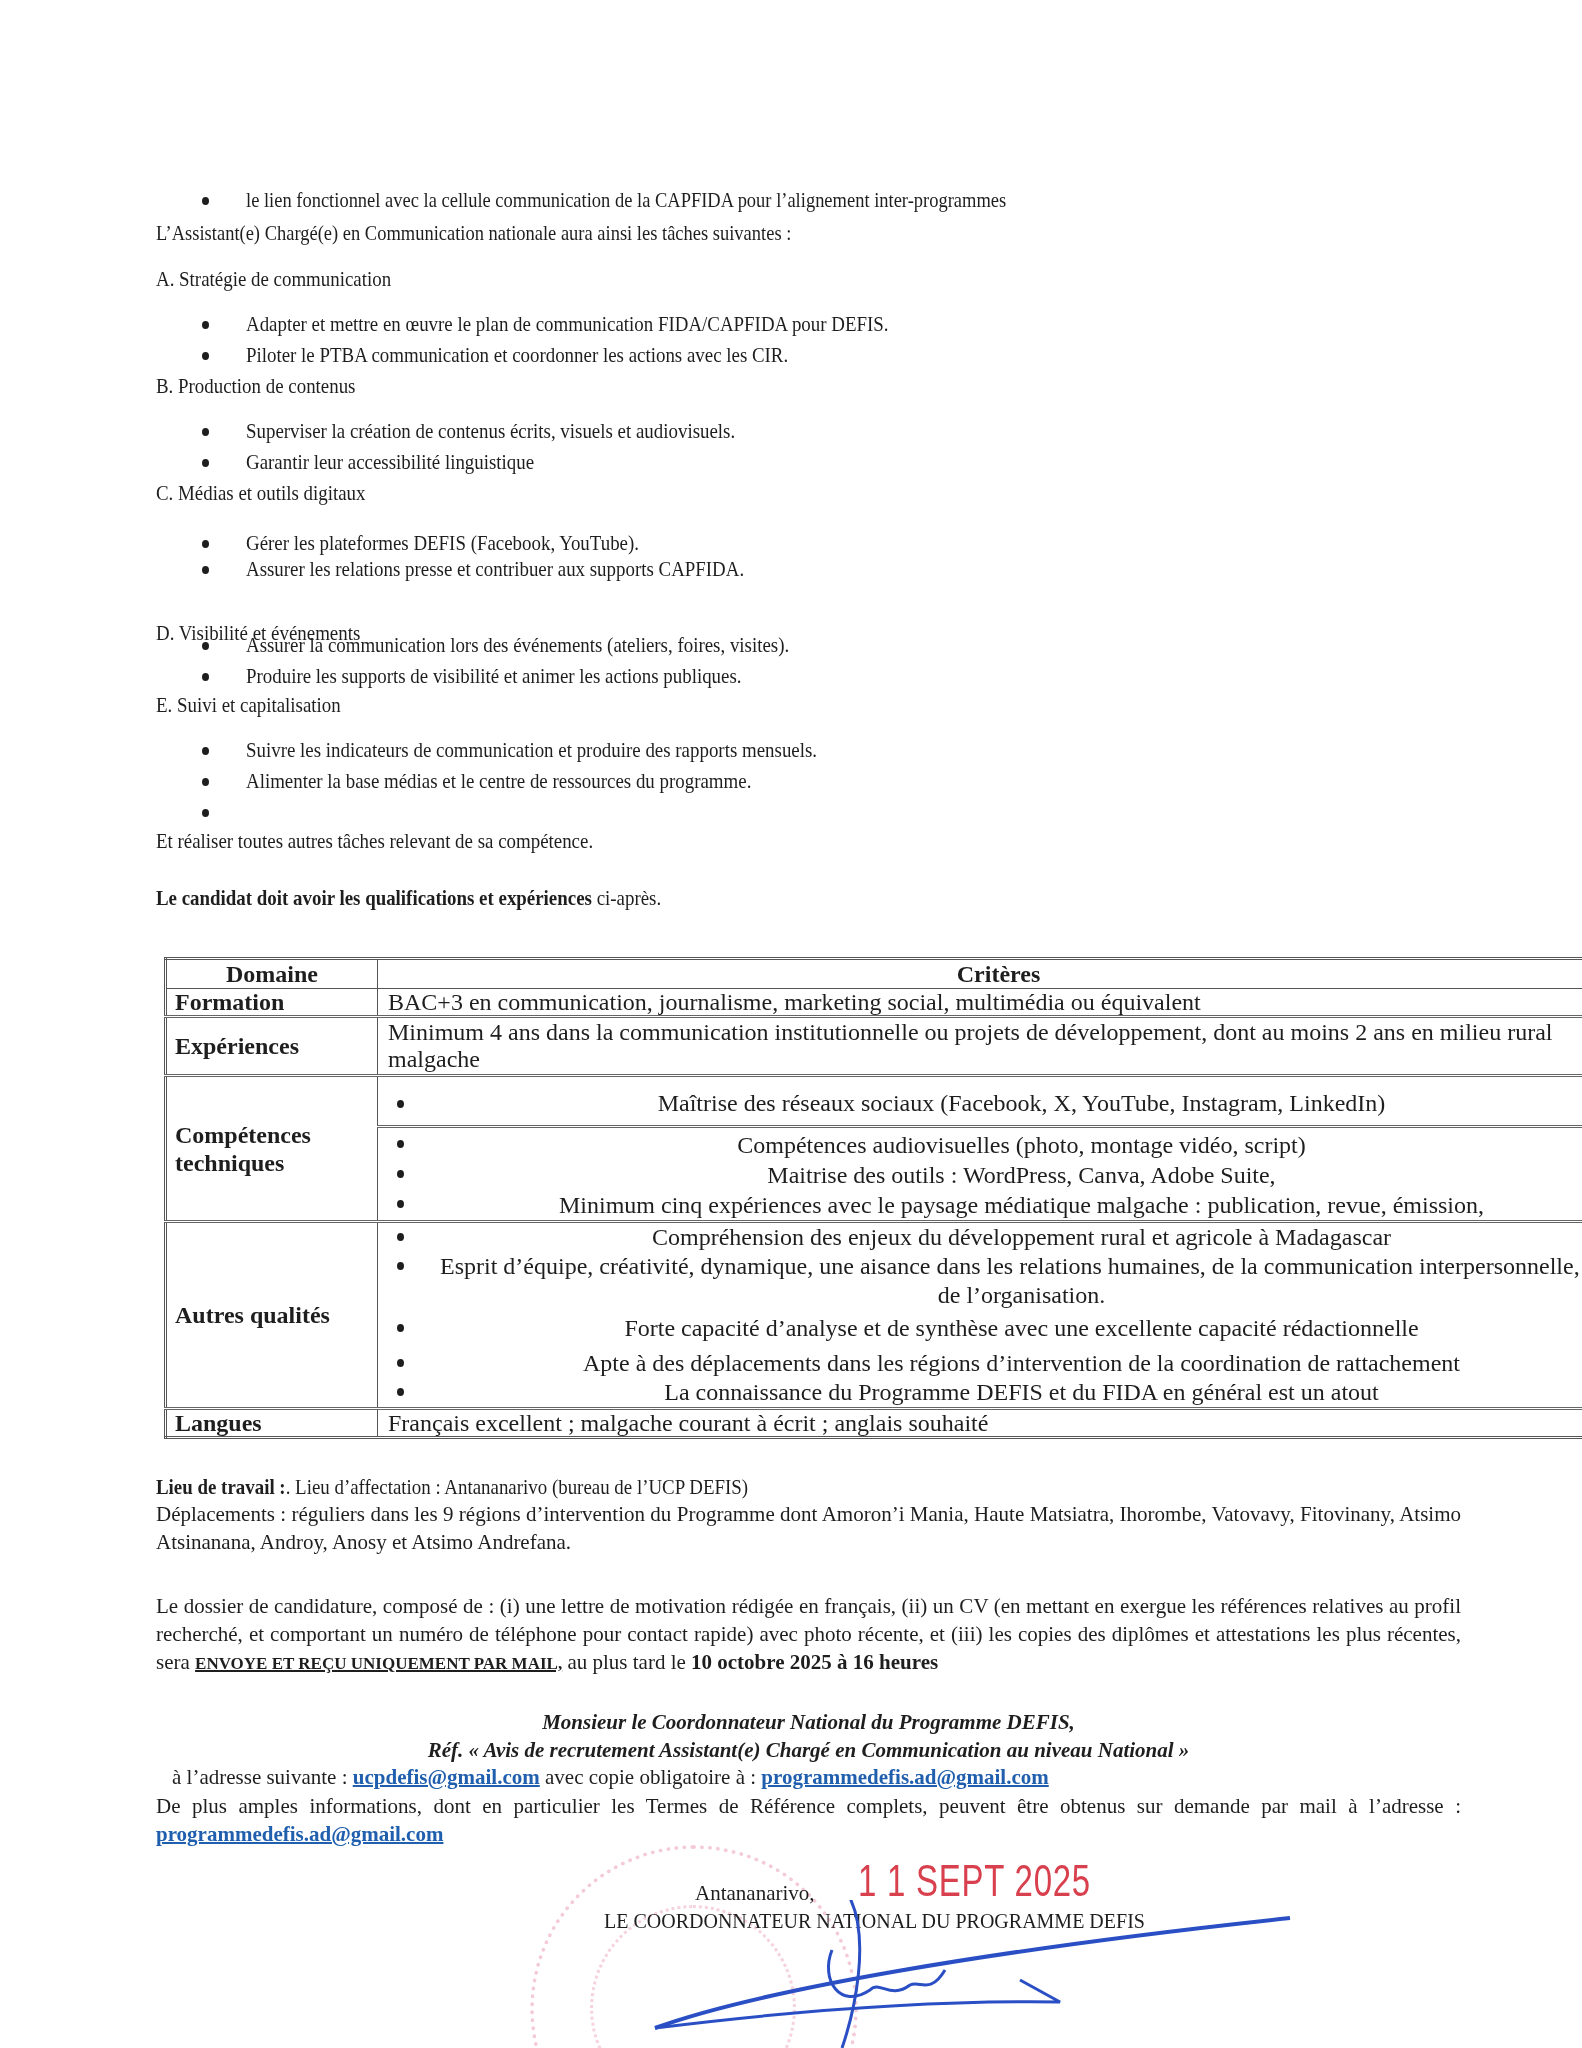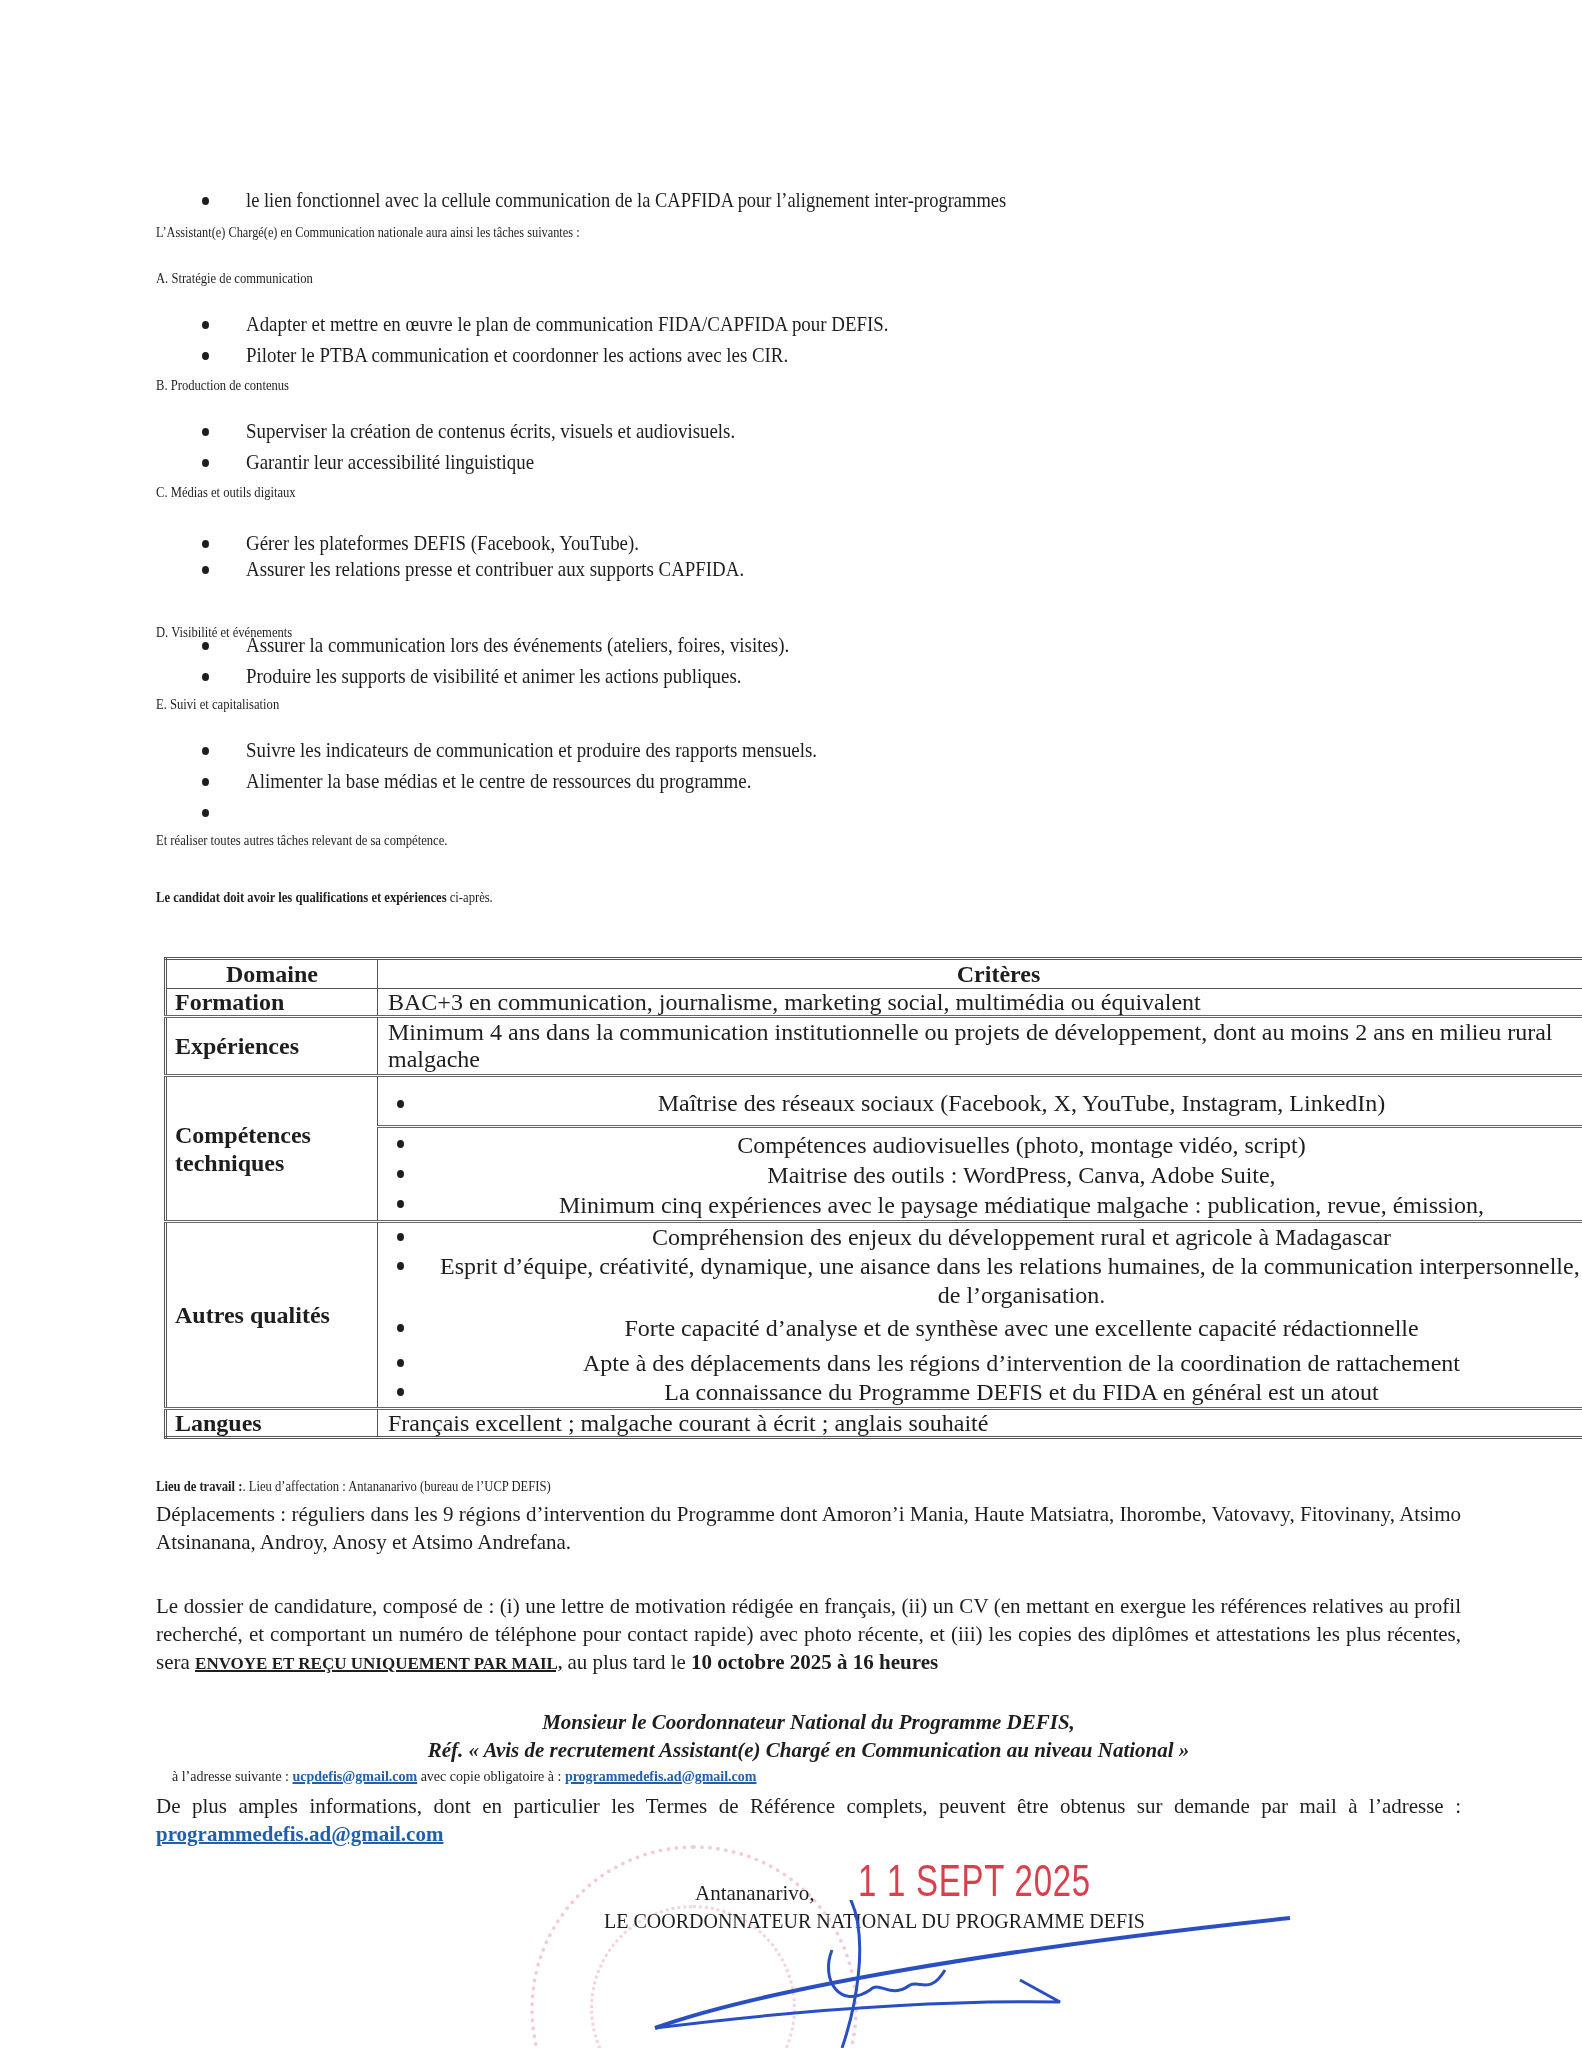--- a/index.html
+++ b/index.html
@@ -1,21 +1,21 @@
 <!DOCTYPE html>
 <html><head>
 <meta charset="utf-8">
 <style>
   html, body { margin: 0; padding: 0; background: #ffffff; }
   body {
     width: 1582px; height: 2048px; position: relative; overflow: hidden;
     font-family: "Liberation Serif", serif; color: #1e1e1e;
   }
   .page { position: absolute; left: 0; top: 0; width: 1582px; height: 2048px; }
-  .line { position: absolute; font-size: 14px; line-height: 26px; white-space: nowrap; }
+  .line { position: absolute; font-size: 21px; line-height: 26px; white-space: nowrap; }
   .bullet-line { position: absolute; font-size: 21px; line-height: 26px; white-space: nowrap; }
   .bullet-line .dot {
     position: absolute; left: -44px; top: 10px; width: 7px; height: 8px; border-radius: 50%;
     background: #1e1e1e;
   }
   .condensed { display: inline-block; transform-origin: left center; }
   .bold { font-weight: bold; }
   .just { position: absolute; font-size: 21px; line-height: 28px; left: 156px; width: 1305px; text-align: justify; }
   .just-last { text-align-last: left; }
 

